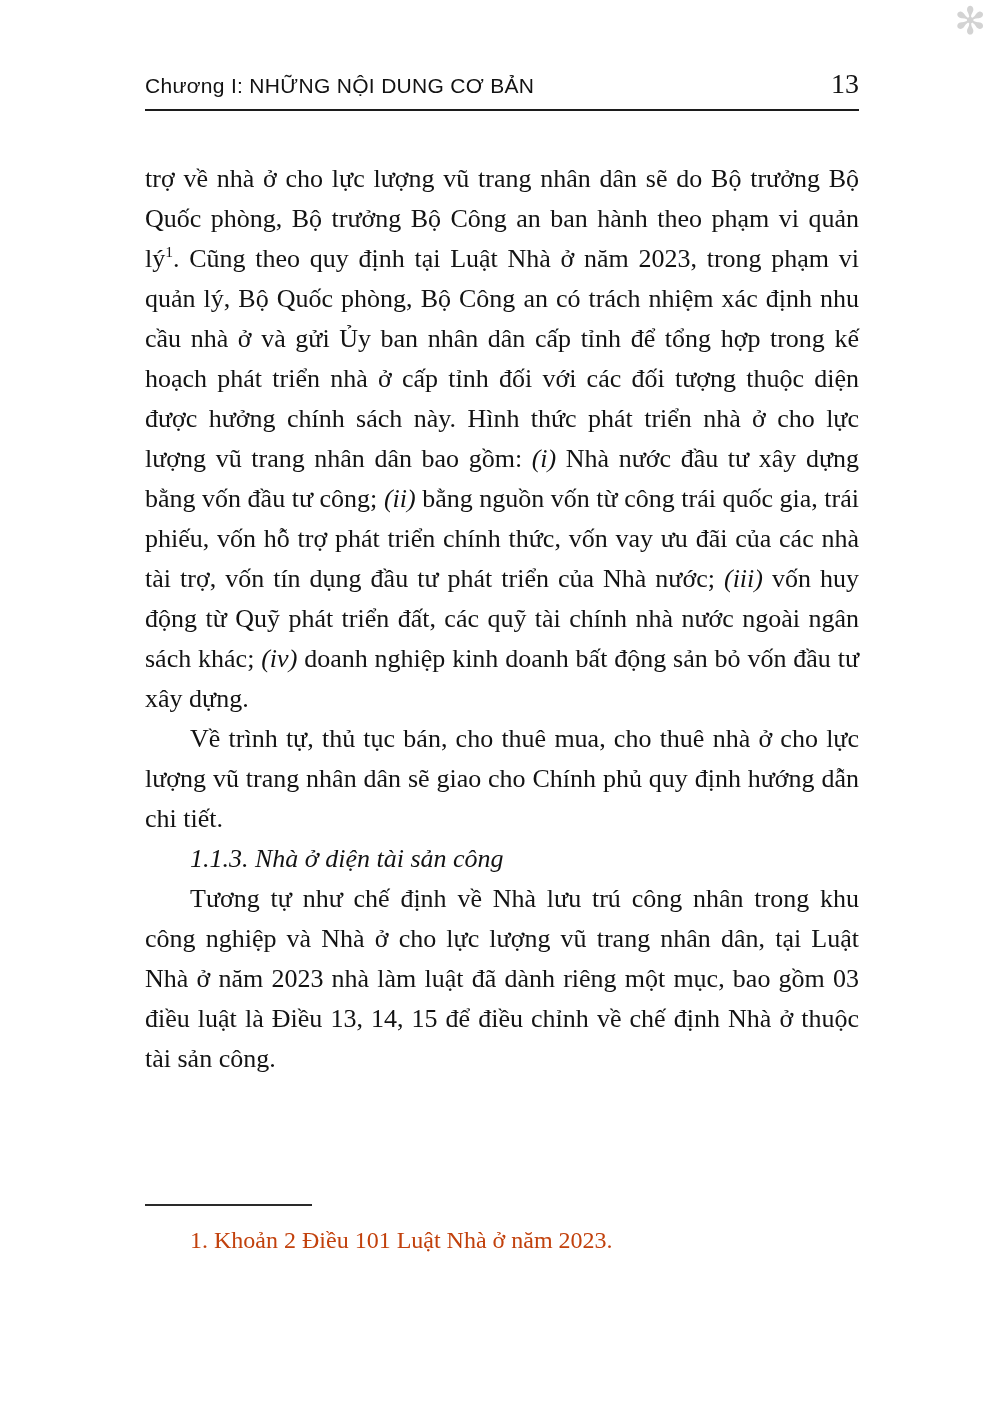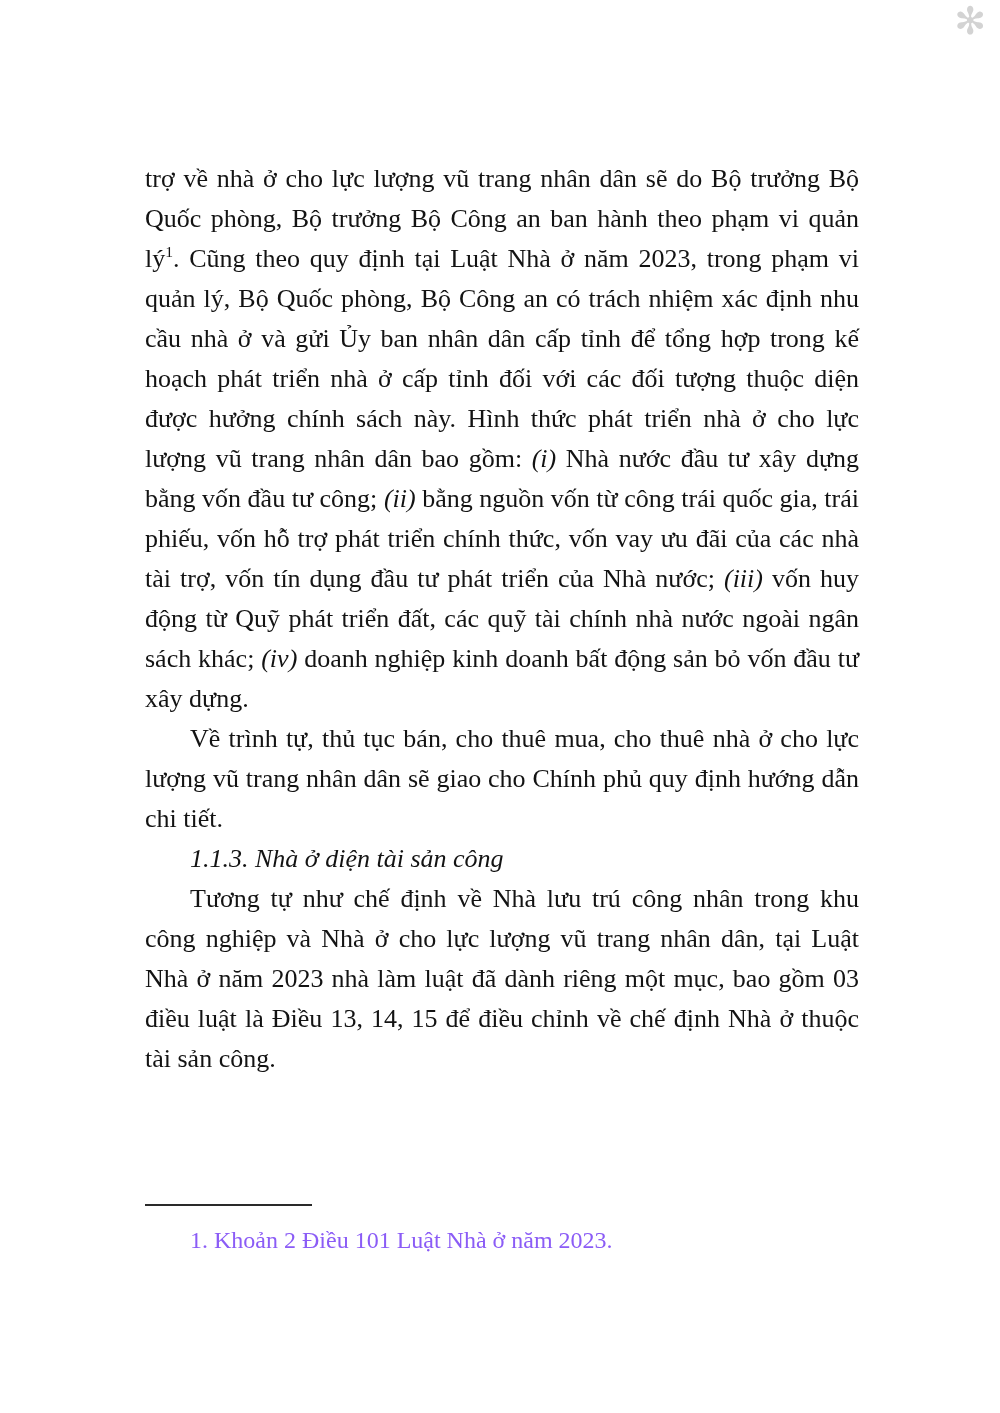--- a/index.html
+++ b/index.html
@@ -74,21 +74,21 @@
     font-size: 0.60em;
     line-height: 0;
     vertical-align: 10px;
   }
   .footnote {
     position: absolute;
     left: 145px;
     top: 1204px;
     width: 714px;
     font-family: "Liberation Serif", "DejaVu Serif", serif;
-    color: #8b5cf6;
+    color: #c2410c;
   }
   .footnote-rule {
     width: 167px;
     height: 0;
     border-top: 2.5px solid #2a2a2a;
     margin-bottom: 18px;
   }
   .footnote-text {
     margin: 0;
     font-size: 24px;
@@ -96,20 +96,24 @@
     text-indent: 45px;
   }
 </style>
 </head>
 <body>
 
 <div class="page">
 
   <span class="flower">✻</span>
 
+  <div class="running-header">
+    <span class="chapter-title">Chương I: NHỮNG NỘI DUNG CƠ BẢN</span>
+    <span class="page-number">13</span>
+  </div>
 
   <div class="body-text">
       <p class=""><span>trợ về nhà ở cho lực lượng vũ trang nhân dân sẽ do Bộ trưởng Bộ Quốc phòng, Bộ trưởng Bộ Công an ban hành theo phạm vi quản lý</span><sup>1</sup><span>. Cũng theo quy định tại Luật Nhà ở năm 2023, trong phạm vi quản lý, Bộ Quốc phòng, Bộ Công an có trách nhiệm xác định nhu cầu nhà ở và gửi Ủy ban nhân dân cấp tỉnh để tổng hợp trong kế hoạch phát triển nhà ở cấp tỉnh đối với các đối tượng thuộc diện được hưởng chính sách này. Hình thức phát triển nhà ở cho lực lượng vũ trang nhân dân bao gồm: </span><em>(i)</em><span> Nhà nước đầu tư xây dựng bằng vốn đầu tư công; </span><em>(ii)</em><span> bằng nguồn vốn từ công trái quốc gia, trái phiếu, vốn hỗ trợ phát triển chính thức, vốn vay ưu đãi của các nhà tài trợ, vốn tín dụng đầu tư phát triển của Nhà nước; </span><em>(iii)</em><span> vốn huy động từ Quỹ phát triển đất, các quỹ tài chính nhà nước ngoài ngân sách khác; </span><em>(iv)</em><span> doanh nghiệp kinh doanh bất động sản bỏ vốn đầu tư xây dựng.</span></p>
       <p class="indent"><span>Về trình tự, thủ tục bán, cho thuê mua, cho thuê nhà ở cho lực lượng vũ trang nhân dân sẽ giao cho Chính phủ quy định hướng dẫn chi tiết.</span></p>
       <p class="indent heading"><em>1.1.3. Nhà ở diện tài sản công</em></p>
       <p class="indent"><span>Tương tự như chế định về Nhà lưu trú công nhân trong khu công nghiệp và Nhà ở cho lực lượng vũ trang nhân dân, tại Luật Nhà ở năm 2023 nhà làm luật đã dành riêng một mục, bao gồm 03 điều luật là Điều 13, 14, 15 để điều chỉnh về chế định Nhà ở thuộc tài sản công.</span></p>
     </div>
 
   <div class="footnote">
     <div class="footnote-rule"></div>

